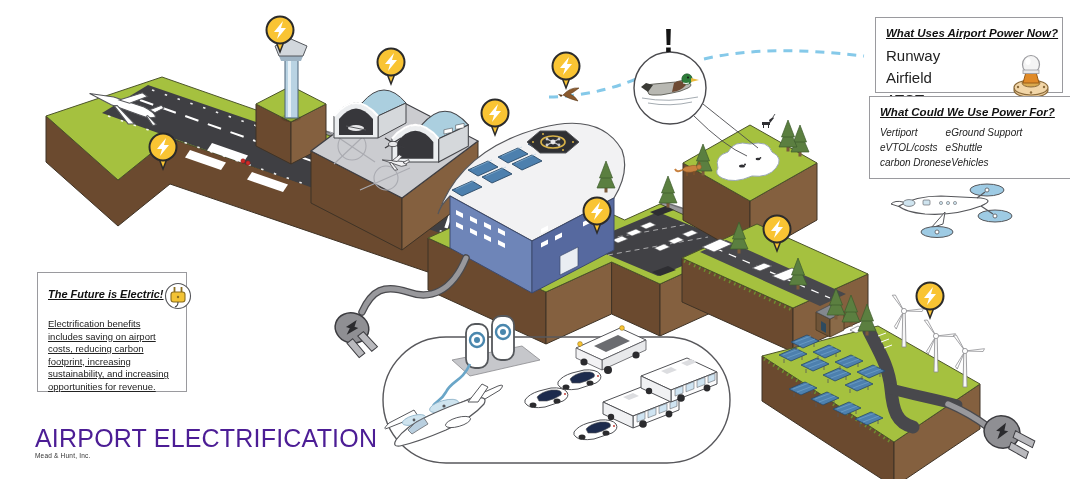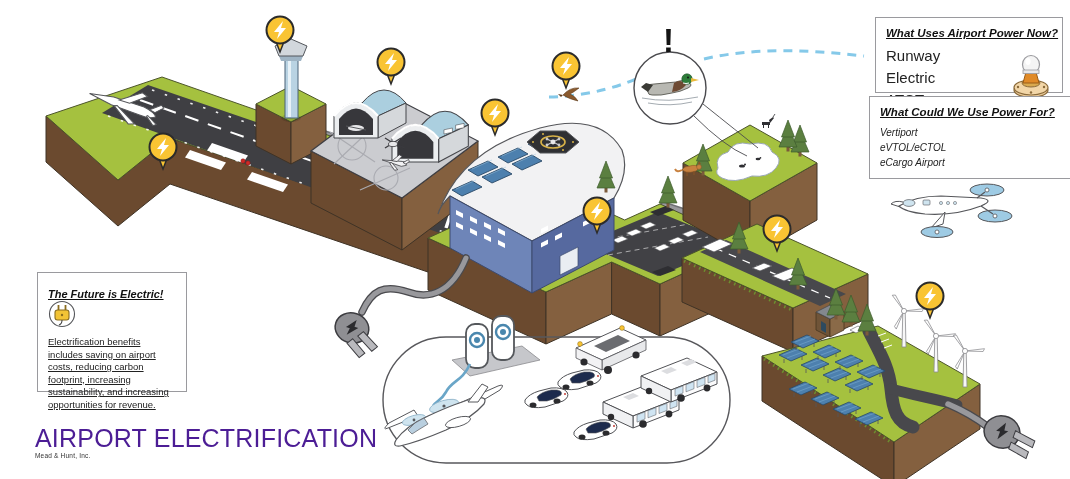--- a/index.html
+++ b/index.html
@@ -486,21 +486,21 @@
 </svg>
 
 
 <div id="alert-mark">!</div>
 
 
 <div class="box" id="power-now-box" style="left:875px;top:17px;width:188px;height:76px;">
   <div class="box-title">What Uses Airport Power Now?</div>
   <div class="box-items">
     <div>Runway</div>
-    <div>Electric</div>
+    <div>Airfield</div>
     <div>ATCT</div>
   </div>
   <svg class="icon-abs" style="right:10px;top:32px;" width="42" height="50" viewBox="0 0 42 50">
     <ellipse cx="21" cy="40" rx="17" ry="7.5" fill="#e9c897" stroke="#8a6a3a" stroke-width="1.2"></ellipse>
     <ellipse cx="21" cy="37.5" rx="17" ry="7.5" fill="#f2d6a8" stroke="#8a6a3a" stroke-width="1.2"></ellipse>
     <circle cx="8" cy="37" r="1.2" fill="#8a6a3a"></circle>
         <circle cx="34" cy="37" r="1.2" fill="#8a6a3a"></circle>
     <circle cx="21" cy="42.5" r="1.2" fill="#8a6a3a"></circle>
         <circle cx="21" cy="32" r="1.2" fill="#8a6a3a"></circle>
     <ellipse cx="21" cy="33" rx="9" ry="4" fill="#d9a94f" stroke="#8a6a3a" stroke-width="1"></ellipse>
@@ -510,22 +510,27 @@
     <rect x="13" y="20" width="16" height="3.5" fill="#e8e8ea" stroke="#9a9a9e" stroke-width="0.8"></rect>
   </svg>
 </div>
 
 
 <div class="box" id="power-future-box" style="left:869px;top:96px;width:220px;height:83px;">
   <div class="box-title">What Could We Use Power For?</div>
   <div class="cols">
     <div class="col">
       <div>Vertiport</div>
-      <div>eVTOL/eCTOL</div>
-      <div>eCargo Airport</div>
+      <div>eVTOL/costs</div>
+      <div>carbon Drones</div>
+    </div>
+    <div class="col">
+      <div>eGround Support</div>
+      <div>eShuttle</div>
+      <div>eVehicles</div>
     </div>
   </div>
 </div>
 
 
 <svg class="icon-abs" style="left:885px;top:172px;" width="135" height="72" viewBox="0 0 135 72">
   <ellipse cx="102" cy="18" rx="17" ry="6" fill="#9ecbe4" stroke="#55565a" stroke-width="1"></ellipse>
   <circle cx="102" cy="18" r="2" fill="#ffffff" stroke="#55565a" stroke-width="0.8"></circle>
   <ellipse cx="110" cy="44" rx="17" ry="6" fill="#9ecbe4" stroke="#55565a" stroke-width="1"></ellipse>
   <circle cx="110" cy="44" r="2" fill="#ffffff" stroke="#55565a" stroke-width="0.8"></circle>
@@ -538,21 +543,21 @@
   <circle cx="70" cy="31" r="1.6" fill="#cfe4ef" stroke="#55565a" stroke-width="0.5"></circle>
   <path d="M60,40 L46,56 L58,52 Z" fill="#ffffff" stroke="#55565a" stroke-width="1"></path>
   <ellipse cx="52" cy="60" rx="16" ry="5.5" fill="#9ecbe4" stroke="#55565a" stroke-width="1"></ellipse>
   <circle cx="52" cy="60" r="2" fill="#ffffff" stroke="#55565a" stroke-width="0.8"></circle>
   <line x1="92" y1="26" x2="100" y2="20" stroke="#55565a" stroke-width="1.2"></line>
   <line x1="96" y1="34" x2="108" y2="42" stroke="#55565a" stroke-width="1.2"></line>
 </svg>
 
 
 <div class="box" id="future-box" style="left:37px;top:272px;width:150px;height:120px;">
-  <div style="display:flex;align-items:flex-start;justify-content:space-between;flex-direction:column;">
+  <div style="display:flex;align-items:flex-start;justify-content:space-between;">
     <div class="box-title" style="margin-top:6px;">The Future is Electric!</div>
     <svg width="28" height="28" viewBox="0 0 28 28" style="flex:none;">
       <circle cx="14" cy="14" r="12.5" fill="#ffffff" stroke="#55565a" stroke-width="1.1"></circle>
       <line x1="10.5" y1="5" x2="10.5" y2="11" stroke="#8a6d1f" stroke-width="1.8"></line>
       <line x1="17.5" y1="5" x2="17.5" y2="11" stroke="#8a6d1f" stroke-width="1.8"></line>
       <rect x="7" y="10" width="14" height="10" rx="2.5" fill="#f2c335" stroke="#8a6d1f" stroke-width="1.1"></rect>
       <path d="M14,20 Q14,24 11,25" stroke="#444444" stroke-width="1.1" fill="none"></path>
       <circle cx="14" cy="15" r="1.2" fill="#8a6d1f"></circle>
     </svg>
   </div>

